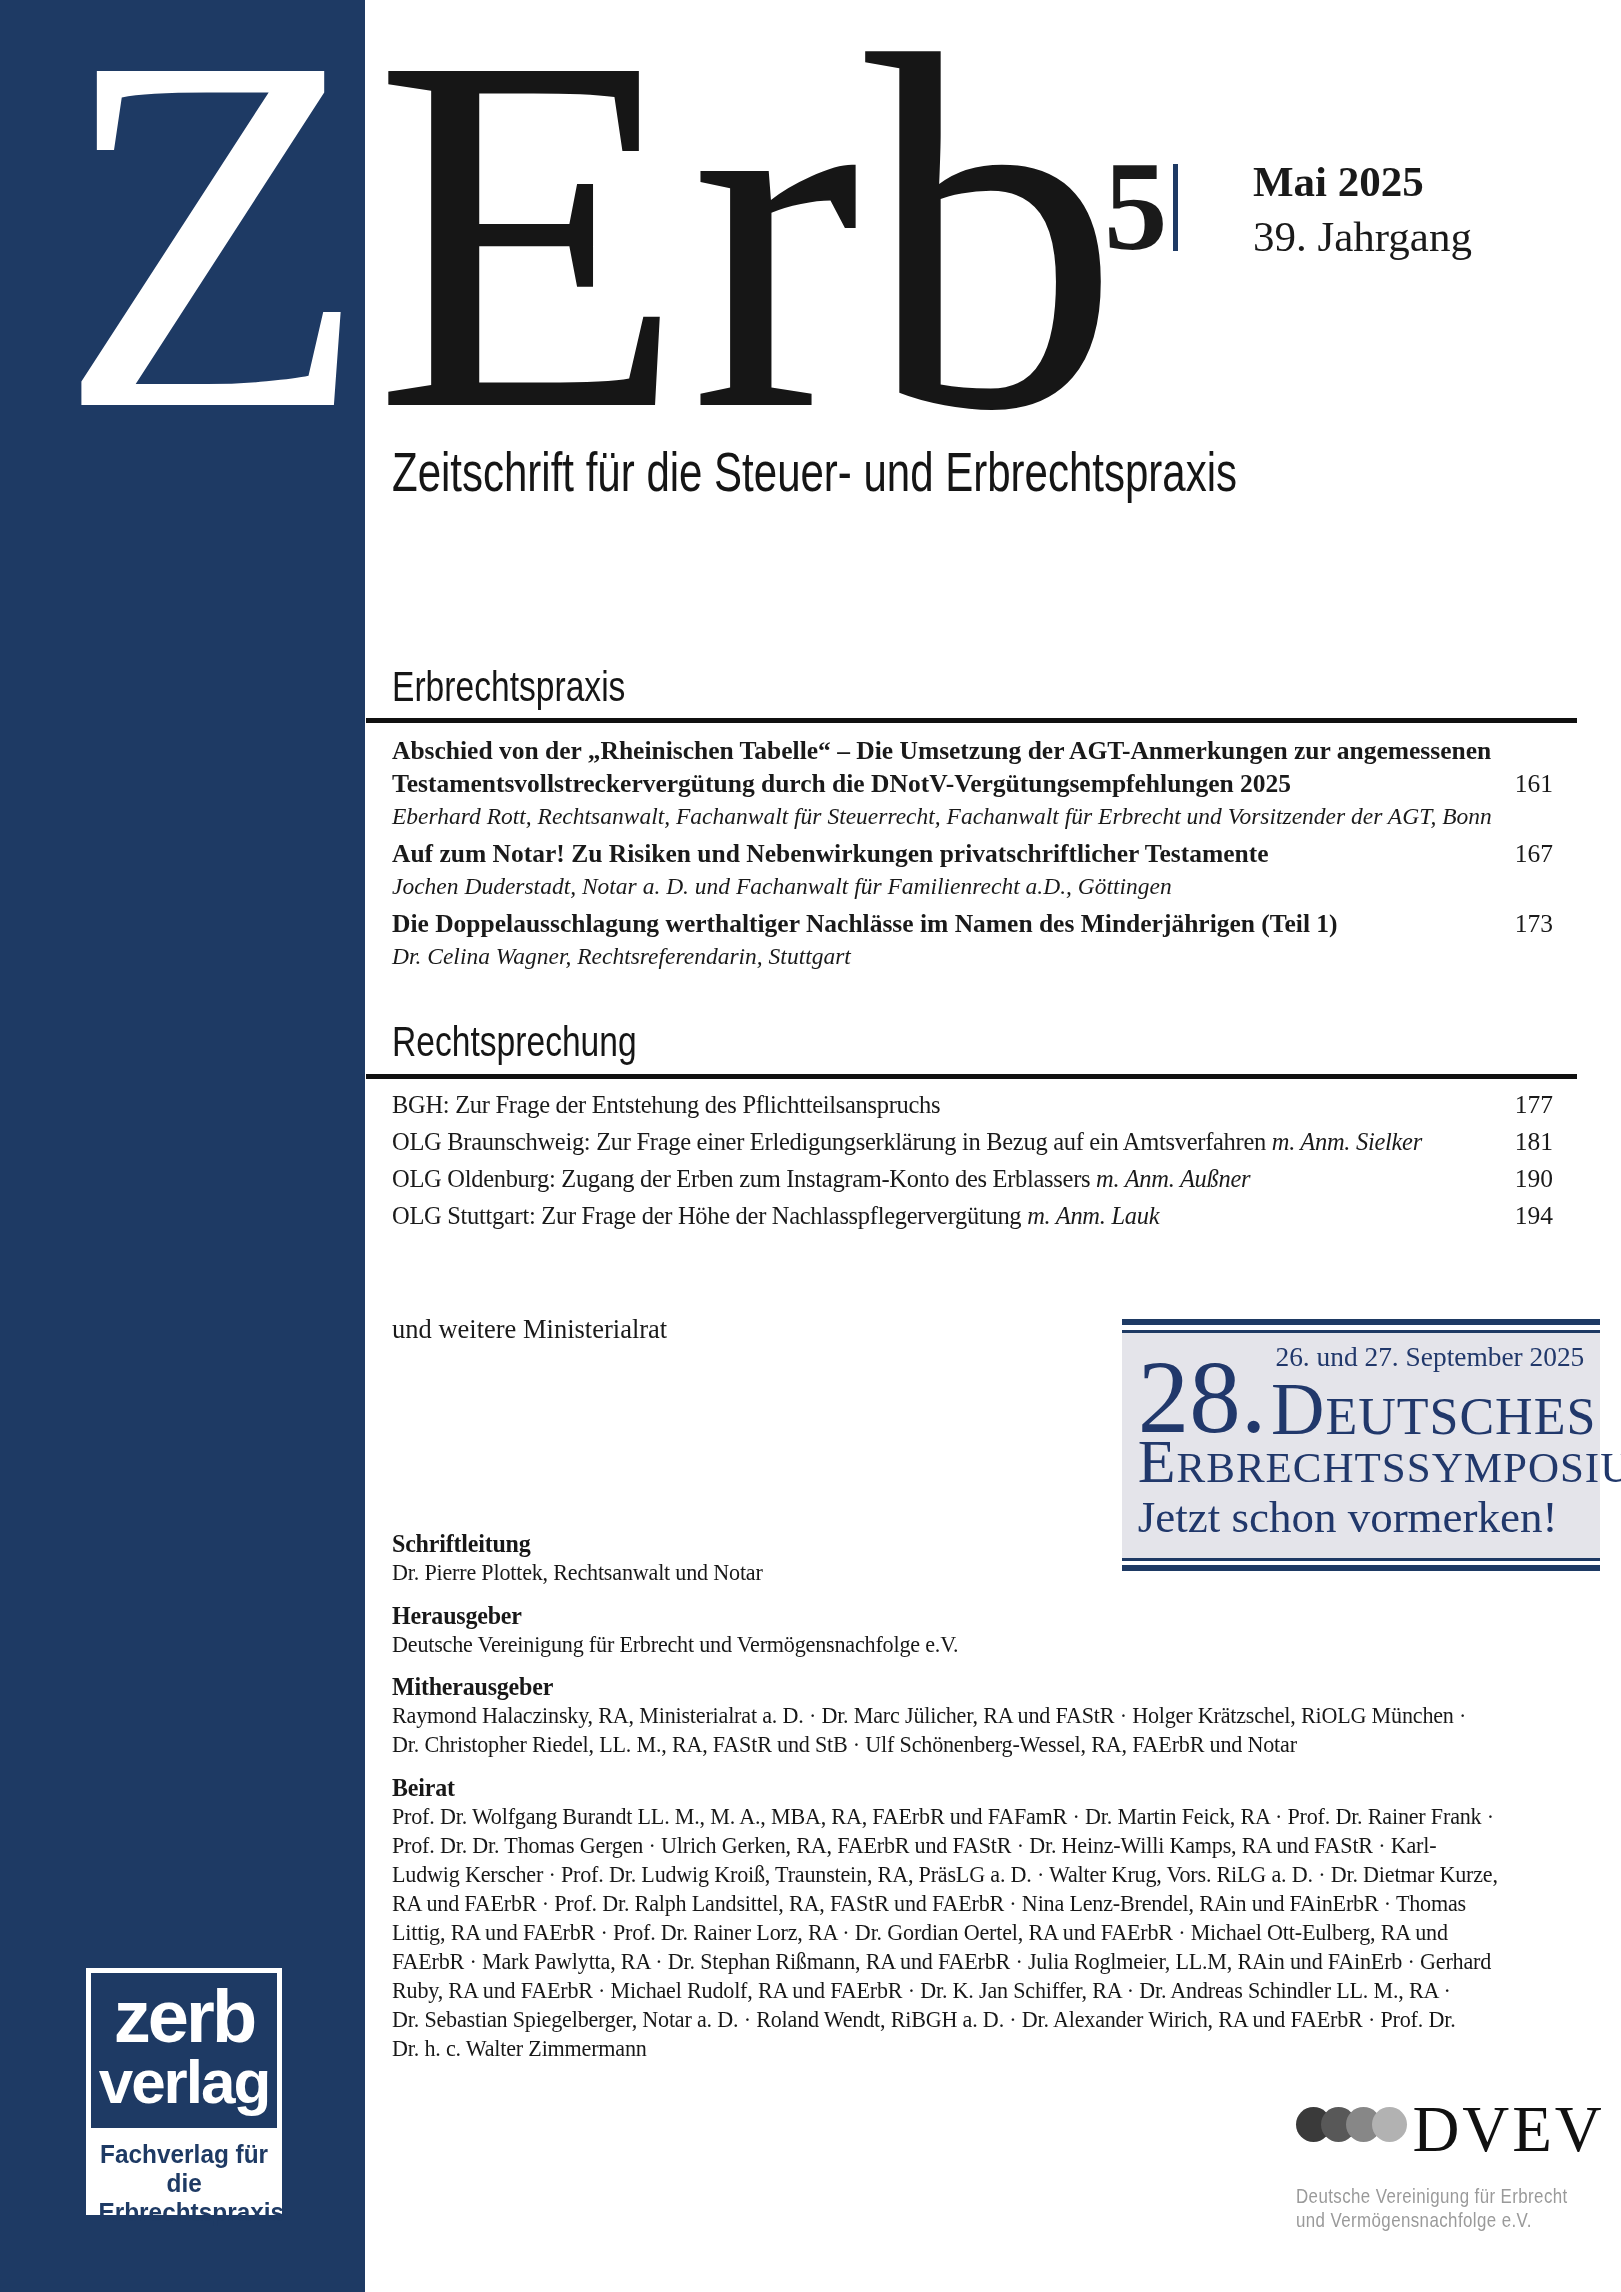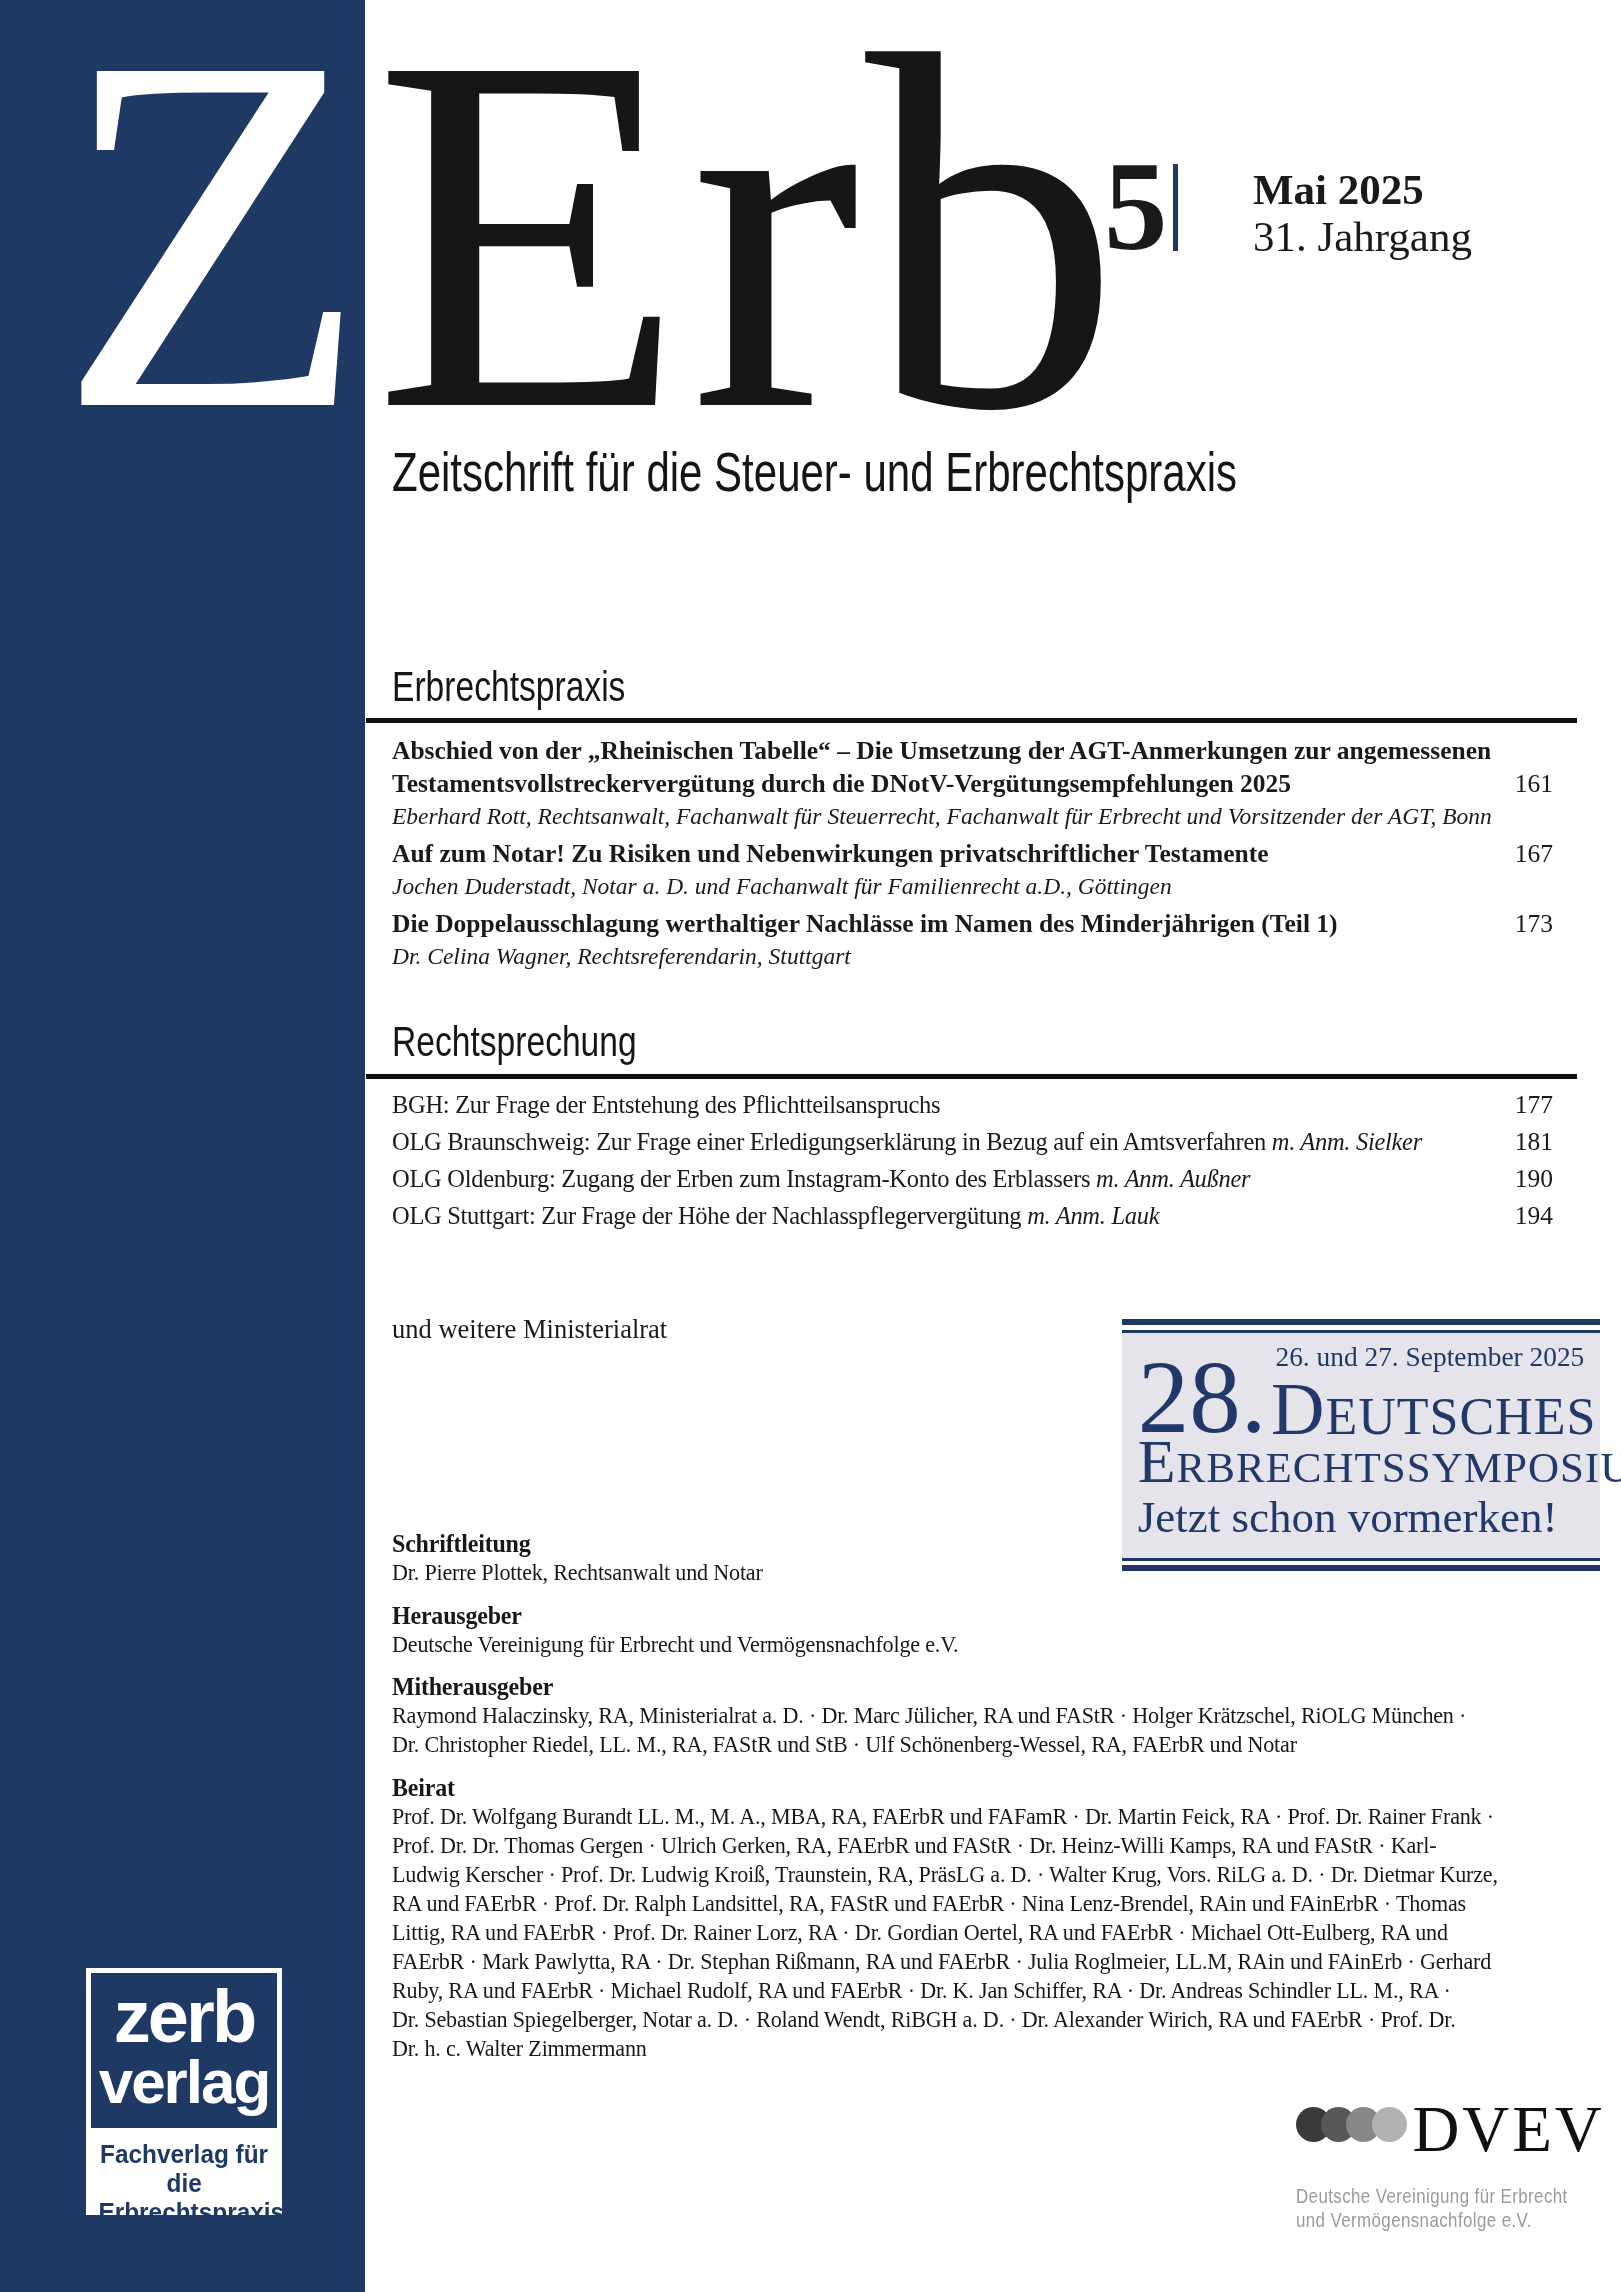--- a/index.html
+++ b/index.html
@@ -9,21 +9,21 @@
   .sidebar{position:absolute;left:0;top:0;width:365px;height:2293px;background:#1e3a64;}
 
   
   .logo{position:absolute;left:57px;top:-22.5px;font-size:510px;line-height:1;
         letter-spacing:0.01em;color:#161616;white-space:nowrap;}
   .logo .z{color:#ffffff;}
 
   
   .issue-num{position:absolute;left:1104px;top:143px;font-size:127px;font-weight:bold;line-height:1;}
   .issue-bar{position:absolute;left:1173px;top:164px;width:4.9px;height:87px;background:#1e3a64;}
-  .issue-month{position:absolute;left:1253px;top:165px;font-size:43px;font-weight:bold;white-space:nowrap;}
+  .issue-month{position:absolute;left:1253px;top:157px;font-size:43px;font-weight:bold;white-space:nowrap;}
   .issue-vol{position:absolute;left:1253px;top:212px;font-size:43px;white-space:nowrap;}
 
   .subtitle{position:absolute;left:392px;top:439px;font-family:"Liberation Sans",sans-serif;
             font-size:56px;transform:scaleX(0.75);transform-origin:0 0;white-space:nowrap;color:#151515;}
 
   .sec-heading{position:absolute;left:392px;font-family:"Liberation Sans",sans-serif;font-size:42px;
                transform:scaleX(0.8);transform-origin:0 0;white-space:nowrap;color:#161616;}
   .h-erb{top:663px;}
   .h-recht{top:1018px;}
   .rule{position:absolute;left:366px;width:1211px;height:4.9px;background:#101010;}
@@ -94,21 +94,21 @@
 
 <div class="page">
 
   <div class="sidebar"></div>
 
   <div class="logo"><span class="z">Z</span><span>Erb</span></div>
 
   <div class="issue-num">5</div>
   <div class="issue-bar"></div>
   <div class="issue-month">Mai 2025</div>
-  <div class="issue-vol">31. Jahrgang</div>
+  <div class="issue-vol">39. Jahrgang</div>
 
   <div class="subtitle">Zeitschrift für die Steuer- und Erbrechtspraxis</div>
 
   <div class="sec-heading h-erb">Erbrechtspraxis</div>
   <div class="rule rule-1"></div>
 
   <div class="toc-block toc-1">
     <div class="toc-entry">
       <div class="toc-row">
         <span class="toc-title">Abschied von der „Rheinischen Tabelle“ – Die Umsetzung der AGT-Anmerkungen zur angemessenen</span>

